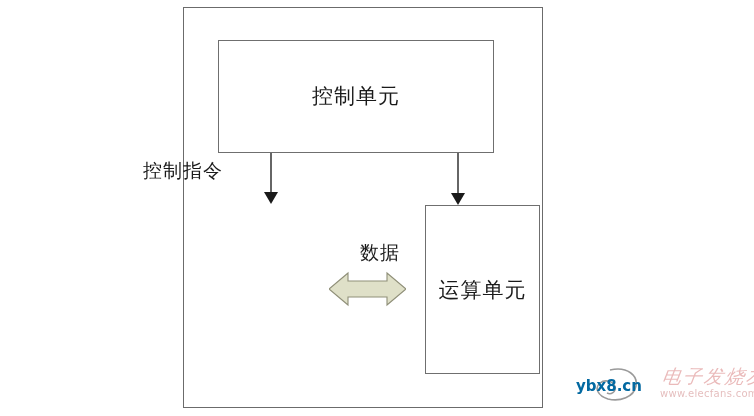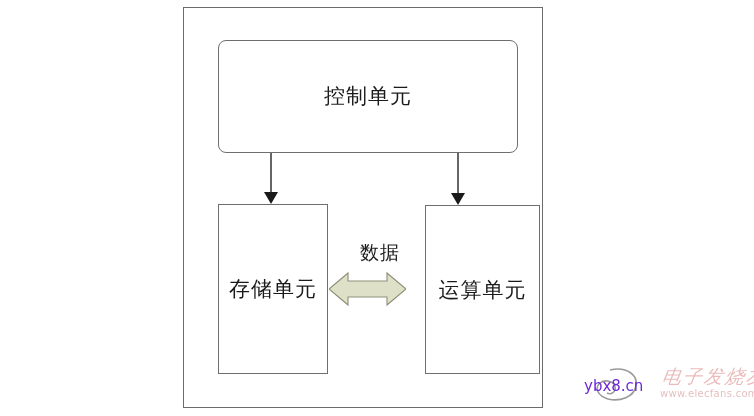--- a/index.html
+++ b/index.html
@@ -46,23 +46,22 @@
     color: #1a1a1a;
     letter-spacing: 1px;
     line-height: 1;
     white-space: nowrap;
   }
 
   
   .box-control {
     left: 218px;
     top: 40px;
-    width: 300px;
+    width: 276px;
     height: 113px;
-    border-radius: 8px;
   }
 
   
   .box-storage {
     left: 218px;
     top: 204px;
     width: 110px;
     height: 170px;
   }
   
@@ -156,26 +155,26 @@
     width: 82px;
     height: 36px;
   }
   .wm-ybx8 .swirl {
     position: absolute;
     left: 0; top: 0;
     width: 82px; height: 36px;
   }
   .wm-ybx8 .wm-text {
     position: absolute;
-    left: 8px;
+    left: 0;
     top: 9px;
     font-family: "DejaVu Sans", sans-serif;
     font-size: 15px;
-    font-weight: normal;
-    color: #6d28d9;
+    font-weight: bold;
+    color: #0369a1;
     letter-spacing: 0px;
     white-space: nowrap;
   }
   .wm-elecfans {
     position: absolute;
     left: 660px;
     top: 362px;
     width: 92px;
     height: 46px;
     opacity: 0.33;
@@ -216,24 +215,22 @@
 
   <div class="v-arrow v-arrow-left">
     <div class="stem"></div>
     <div class="head"></div>
   </div>
   <div class="v-arrow v-arrow-right">
     <div class="stem"></div>
     <div class="head"></div>
   </div>
 
-
-  <div class="unit-box box-storage">
-    <span class="unit-label">存储单元</span>
-  </div>
+  <div class="free-label label-cmd">控制指令</div>
+
 
   <div class="unit-box box-arith">
     <span class="unit-label">运算单元</span>
   </div>
 
   <div class="free-label label-data">数据</div>
 
   <div class="double-arrow">
     <svg width="77" height="36" viewBox="0 0 77 36" xmlns="http://www.w3.org/2000/svg">
       <polygon points="0,18 19,2 19,10 58,10 58,2 77,18 58,34 58,26 19,26 19,34" fill="#dfe0c8" stroke="#8f8f78" stroke-width="1.1" stroke-linejoin="miter"></polygon>

